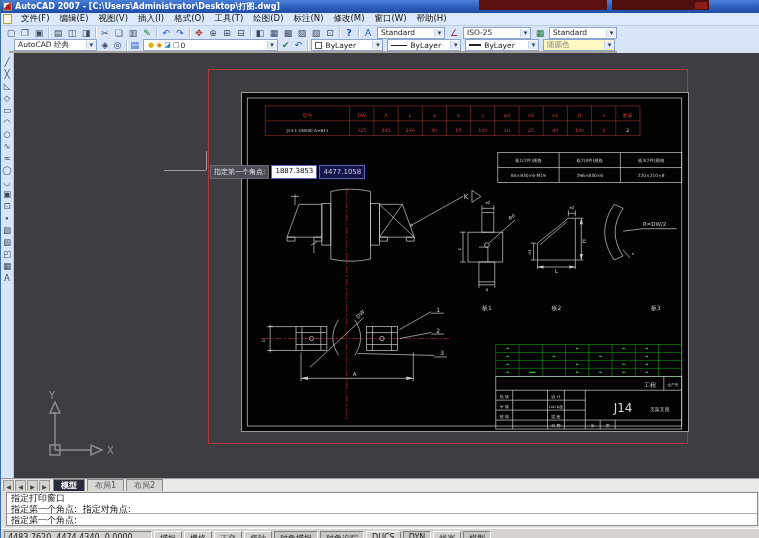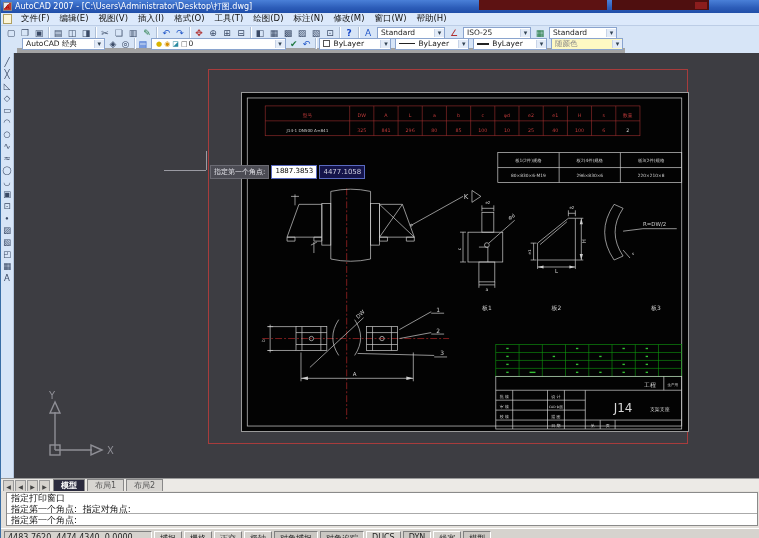--- a/index.html
+++ b/index.html
@@ -3,35 +3,35 @@
 <meta charset="utf-8">
 <style>
   * { margin:0; padding:0; box-sizing:border-box; }
   html,body { width:759px; height:538px; overflow:hidden; background:#000; }
   body { font-family:"DejaVu Sans","Liberation Sans",sans-serif; }
   .app { position:absolute; inset:0; width:759px; height:538px; background:#d7e5f7; border-left:1px solid #3a6ea5; }
 
   
   .titlebar { position:absolute; left:0; top:0; width:759px; height:13px;
     background:linear-gradient(180deg,#4a80d8 0%,#2c5cb8 60%,#1f4ea8 100%);
-    display:flex; align-items:center; gap:3px; padding-left:2px; color:#fff; font-size:8px; font-weight:normal; }
+    display:flex; align-items:center; gap:3px; padding-left:2px; color:#fff; font-size:8px; font-weight:bold; }
   .appicon { width:9px; height:9px; background:linear-gradient(135deg,#e8e8e8 40%,#c23b2e 40%); border:1px solid #888; font-size:6px; color:#a00; line-height:7px; text-align:center; }
   .artifact { position:absolute; top:0; height:10px; background:#5d1212; }
   .artifact.a1 { left:478px; width:128px; }
   .artifact.a2 { left:611px; width:97px; background:#4f0f0f; }
   .artifact.a3 { left:694px; top:2px; width:12px; height:7px; background:#8c1d1d; }
 
   
   .menubar { position:absolute; left:0; top:13px; width:759px; height:13px; background:#dce9fb; border-bottom:1px solid #bccde6; display:flex; align-items:center; font-size:8.5px; color:#111; }
   .docicon { width:9px; height:10px; background:#fdf6d8; border:1px solid #b0a060; margin:0 4px 0 2px; font-size:6px; color:#c09020; line-height:9px; text-align:center; }
   .menu-item { padding:8px 5px; }
 
   
   .tbrow1 { position:absolute; left:0; top:26px; width:759px; height:13px; background:#d7e5f7; display:flex; align-items:center; padding-left:3px; }
-  .tbrow2 { position:absolute; left:16px; top:39px; width:608px; height:14px; background:#d7e5f7; border-bottom:5px solid #a3a3a3; display:flex; align-items:center; padding-left:3px; }
+  .tbrow2 { position:absolute; left:8px; top:39px; width:608px; height:14px; background:#d7e5f7; border-bottom:2px solid #a3a3a3; display:flex; align-items:center; padding-left:3px; }
   .tbtn { width:14px; height:12px; display:inline-flex; align-items:center; justify-content:center; font-size:9px; color:#3a4a66; }
   .tbtn i { font-style:normal; }
   .tbtn.blue i { color:#2056c8; }
   .tbtn.red i { color:#b03030; }
   .tbtn.green i { color:#207840; }
   .tbtn.help i { color:#1446c8; font-weight:bold; }
   .sep { width:1px; height:11px; background:#aebfd6; margin:0 2px; box-shadow:1px 0 0 #fff; }
   .dd { display:inline-flex; align-items:center; height:12px; background:#fff; border:1px solid #8aa4ce; font-size:7.5px; color:#222; padding-left:3px; margin:16px 2px; }
   .dd .txt { flex:1; white-space:nowrap; overflow:hidden; }
   .dd .arr { width:10px; text-align:center; font-size:7px; color:#345; border-left:1px solid #c8d4e8; background:#e4ecf8; font-weight:normal; }

